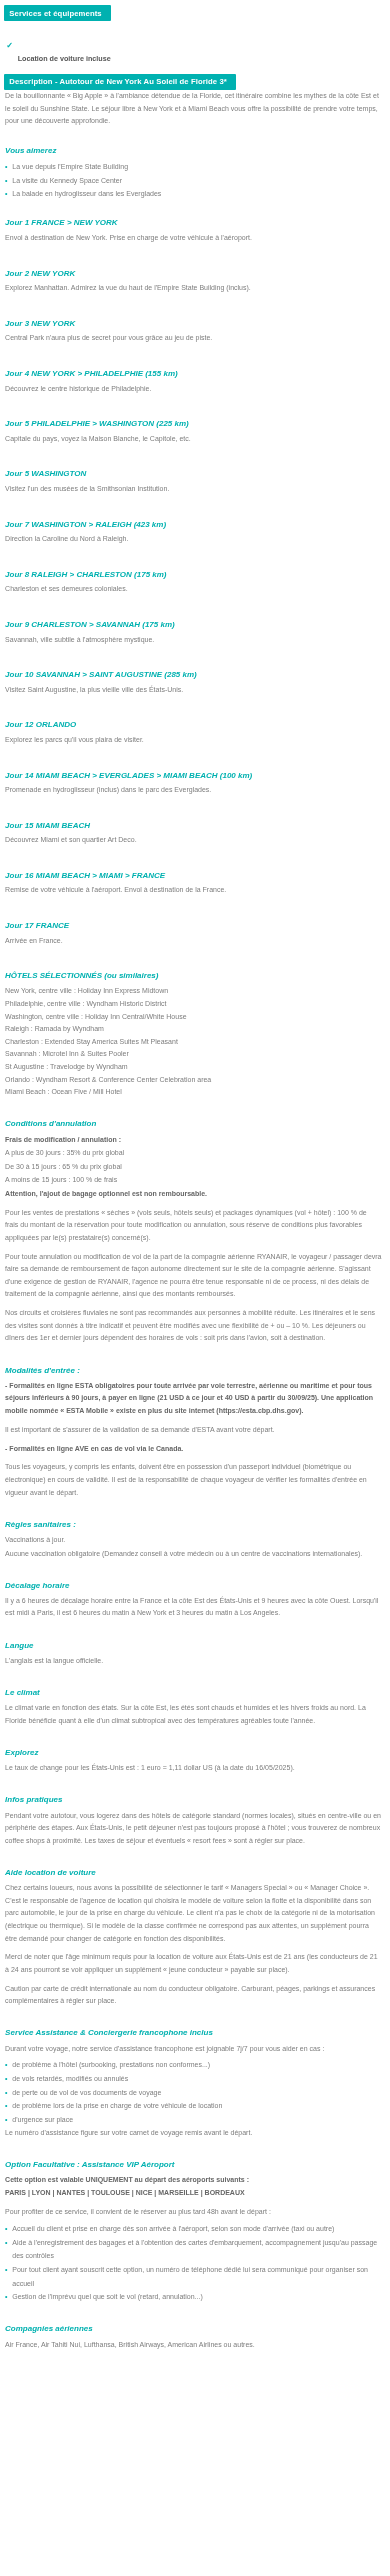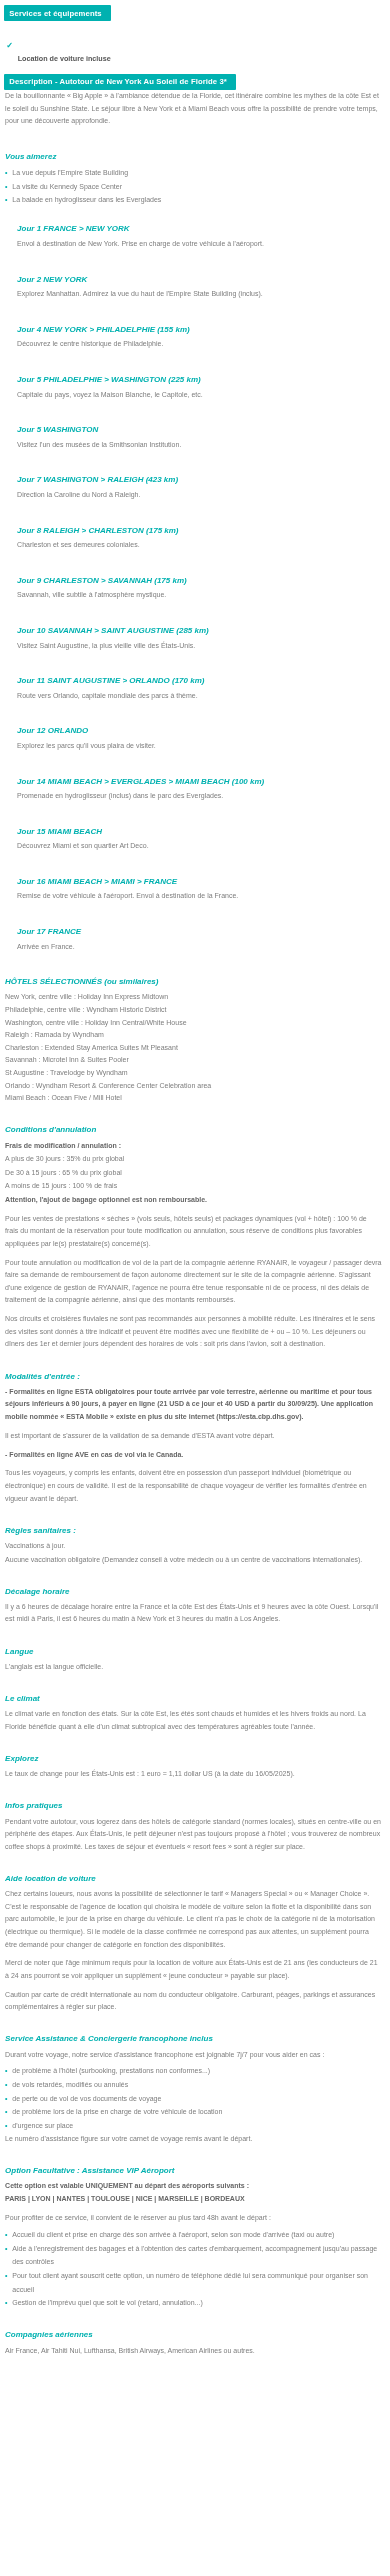--- a/index.html
+++ b/index.html
@@ -11,33 +11,33 @@
   .bar { display:inline-block; background:var(--accent); color:#ffffff; font-weight:bold;
          font-size:7.7px; padding:3.6px 9.3px 3.6px 5.2px; border-radius:1px; letter-spacing:0.1px;text-align:right; }
   .section-gap { margin-top:8.2px; }
 
   .check-row { display:flex; align-items:center; gap:4.6px; margin:8.2px 0 11.3px 2.1px; }
   .check-icon { color:var(--accent); font-size:8.2px; font-weight:bold; line-height:1; }
   .check-label { color:#555555; font-size:7.2px; font-weight:bold;margin-top:24px; }
 
   .h { color:var(--accent); font-weight:bold; font-style:italic; font-size:8px;
        margin:20.6px 0 5.2px 1px; }
-  .h.first { margin-top:24px;font-style:italic; }
+  .h.first { margin-top:18px;font-style:italic; }
 
   .txt { color:var(--body); font-size:7px; line-height:1.8; margin:0 1px 6.2px; }
   .txt.bold { color:var(--bold); font-weight:bold; }
   .tight { margin-bottom:1px; }
 
   ul.bullets { list-style:none; margin:3.1px 0 0; padding:0; }
   ul.bullets li { position:relative; padding-left:8.2px; color:var(--body);
                   font-size:7px; line-height:1.95; }
   ul.bullets li::before { content:"•"; position:absolute; left:1px; color:var(--accent);
                           font-weight:bold; }
 
-  .day { margin-bottom:24px;margin-left:12px; }
+  .day { margin-bottom:24px; }
   .day .h { margin:0 0 4.6px 1px; }
   .day .txt { margin-bottom:0; }
 
   .plainlist p { margin:0 1px; }
 </style>
 </head>
 <body>
 
 <div class="page">
 
@@ -65,20 +65,24 @@
   
   <section class="day">
     <div class="h">Jour 1 FRANCE &gt; NEW YORK</div>
     <p class="txt">Envol à destination de New York. Prise en charge de votre véhicule à l'aéroport.</p>
   </section>
   <section class="day">
     <div class="h">Jour 2 NEW YORK</div>
     <p class="txt">Explorez Manhattan. Admirez la vue du haut de l'Empire State Building (inclus).</p>
   </section>
   <section class="day">
+    <div class="h">Jour 3 NEW YORK</div>
+    <p class="txt">Central Park n'aura plus de secret pour vous grâce au jeu de piste.</p>
+  </section>
+  <section class="day">
     <div class="h">Jour 4 NEW YORK &gt; PHILADELPHIE (155 km)</div>
     <p class="txt">Découvrez le centre historique de Philadelphie.</p>
   </section>
   <section class="day">
     <div class="h">Jour 5 PHILADELPHIE &gt; WASHINGTON (225 km)</div>
     <p class="txt">Capitale du pays, voyez la Maison Blanche, le Capitole, etc.</p>
   </section>
   <section class="day">
     <div class="h">Jour 5 WASHINGTON</div>
     <p class="txt">Visitez l'un des musées de la Smithsonian Institution.</p>
@@ -91,24 +95,20 @@
     <div class="h">Jour 8 RALEIGH &gt; CHARLESTON (175 km)</div>
     <p class="txt">Charleston et ses demeures coloniales.</p>
   </section>
   <section class="day">
     <div class="h">Jour 9 CHARLESTON &gt; SAVANNAH (175 km)</div>
     <p class="txt">Savannah, ville subtile à l'atmosphère mystique.</p>
   </section>
   <section class="day">
     <div class="h">Jour 10 SAVANNAH &gt; SAINT AUGUSTINE (285 km)</div>
     <p class="txt">Visitez Saint Augustine, la plus vieille ville des États-Unis.</p>
-  </section>
-  <section class="day">
-    <div class="h">Jour 11 SAINT AUGUSTINE &gt; ORLANDO (170 km)</div>
-    <p class="txt">Route vers Orlando, capitale mondiale des parcs à thème.</p>
   </section>
   <section class="day">
     <div class="h">Jour 12 ORLANDO</div>
     <p class="txt">Explorez les parcs qu'il vous plaira de visiter.</p>
   </section>
   <section class="day">
     <div class="h">Jour 14 MIAMI BEACH &gt; EVERGLADES &gt; MIAMI BEACH (100 km)</div>
     <p class="txt">Promenade en hydroglisseur (inclus) dans le parc des Everglades.</p>
   </section>
   <section class="day">

